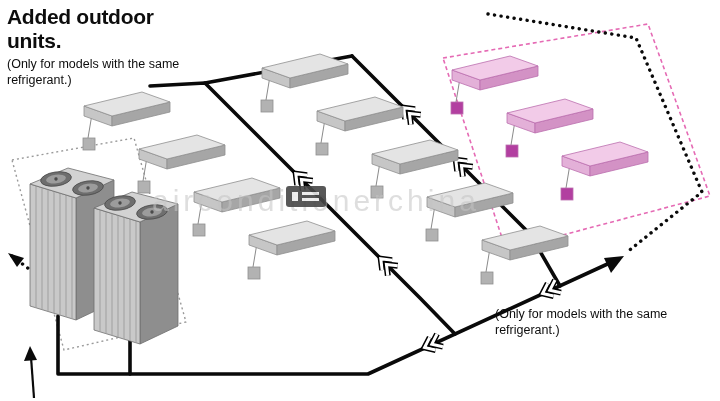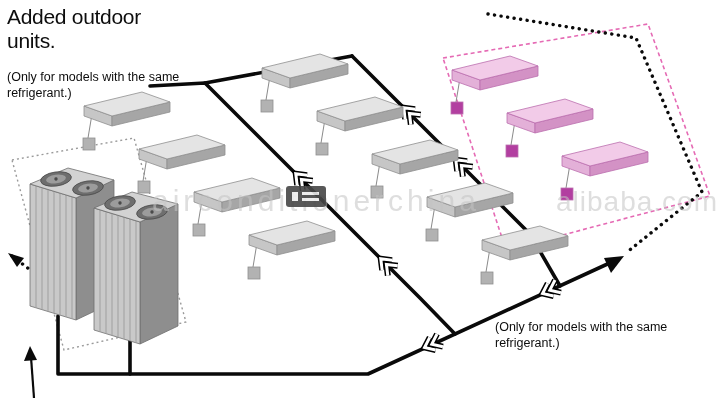--- a/index.html
+++ b/index.html
@@ -2,22 +2,22 @@
 <html style="--pipe: #0a0a0a; --unit-top: #e4e4e4; --unit-front: #c6c6c6; --unit-side: #a6a6a6; --unit-box: #b2b2b2; --unit-stroke: #8f8f8f; --added-top: #f2cbe8; --added-front: #e3b0d8; --added-side: #d392c5; --added-box: #b23fa0; --added-stroke: #bb6fae; --added-outline: #e56ab4; --enclosure: #9a9a9a; --tower-top: #d2d2d2; --tower-front: #c9c9c9; --tower-side: #8e8e8e; --tower-louver: #9f9f9f; --fan-dark: #6e6e6e; --fan-light: #9c9c9c; --watermark: #c4c4c4;"><head>
 <meta charset="utf-8">
 <style>
   html,body{margin:0;padding:0;background:#fff;}
   .stage{
     position:relative;width:720px;height:401px;overflow:hidden;background:#fff;
     font-family:"Liberation Sans",sans-serif;
   }
   .stage svg{position:absolute;inset:0;}
   .cap{position:absolute;color:#0d0d0d;}
-  .cap-title{font-size:21px;font-weight:400;letter-spacing:-0.3px;}
-  .cap-note{font-size:12.5px;line-height:1.28;margin-top:16px;}
+  .cap-title{font-size:21px;font-weight:700;letter-spacing:-0.3px;}
+  .cap-note{font-size:12.5px;line-height:1.28;margin-top:3px;}
   .cap.outdoor{left:7px;top:5px;width:185px;}
   .cap.indoor{left:495px;top:303px;width:200px;}
   .watermark{position:absolute;inset:0;pointer-events:none;opacity:.55;}
   .watermark span{position:absolute;color:var(--watermark,#c4c4c4);font-weight:400;white-space:nowrap;}
   .wm-left{left:152px;top:184px;font-size:30px;letter-spacing:4px;}
   .wm-right{left:556px;top:186px;font-size:28px;letter-spacing:1px;}
   .wm-badge{
     position:absolute;left:286px;top:186px;width:40px;height:21px;border-radius:3px;
     background:#474747;opacity:.9;pointer-events:none;
   }
@@ -135,17 +135,16 @@
   <div class="cap outdoor">
     <div class="cap-title">Added outdoor units.</div>
     <div class="cap-note">(Only for models with the same refrigerant.)</div>
   </div>
   <div class="cap indoor">
     <div class="cap-note">(Only for models with the same refrigerant.)</div>
   </div>
 
   <div class="watermark">
     <span class="wm-left">airconditionerchina</span>
-    <span class="wm-right">alibaba.com</span>
   </div>
   <div class="wm-badge"></div>
 
 </div>
 
 </body></html>

